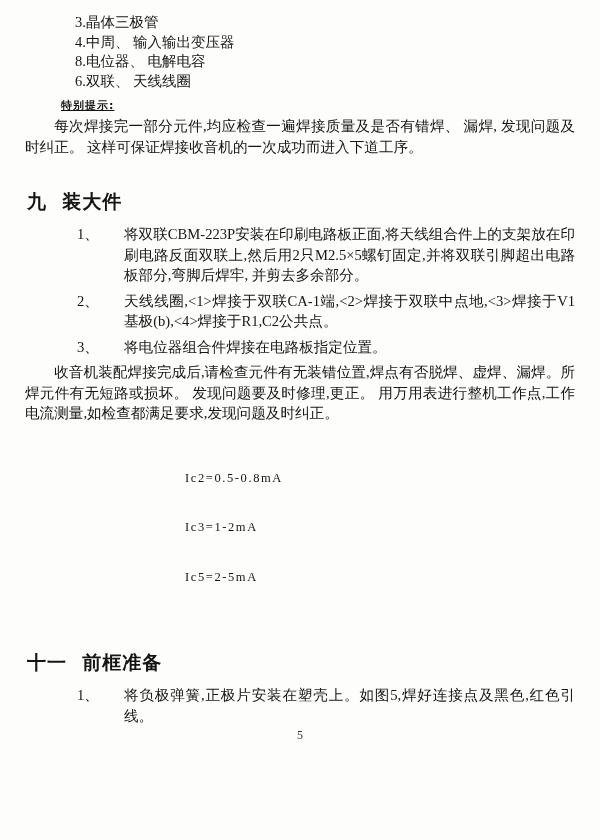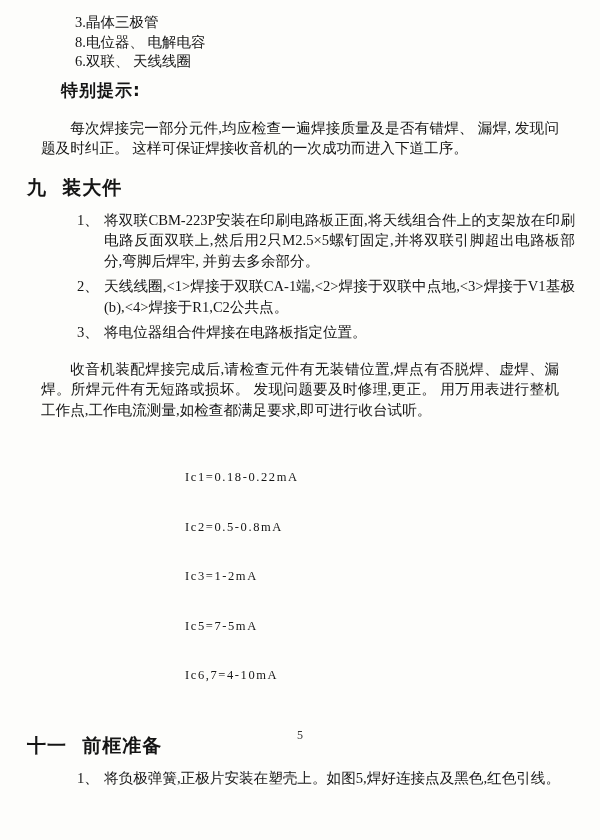--- a/index.html
+++ b/index.html
@@ -12,53 +12,54 @@
     position:relative; box-sizing:border-box;
     width:600px; height:756px;
     padding:13px 25px 0 25px;
   }
   
   .component-list { margin-left:50px; font-size:14.5px; line-height:19.5px; }
   .component-list .row { white-space:pre-wrap; }
   
   .note-title {
     font-family:"DejaVu Sans","Liberation Sans",sans-serif; font-weight:bold;
-    font-size:17px; margin:7px 0 3px 36px; letter-spacing:1px;
+    font-size:11px; margin:7px 0 3px 36px; letter-spacing:1px;text-decoration:underline;
   }
   .para {
     font-size:14.6px; line-height:20.5px; text-align:justify;
-    text-indent:2em; margin:16px;
+    text-indent:2em; margin:0;
   }
   
   .sec-title {
     font-family:"DejaVu Sans","Liberation Sans",sans-serif; font-weight:bold;
-    font-size:19px; margin:16px 0 9px 2px; white-space:pre-wrap; letter-spacing:1px;
+    font-size:19px; margin:32px 0 9px 2px; white-space:pre-wrap; letter-spacing:1px;
   }
   
   .item { display:flex; margin:0 0 5px 52px; font-size:14.6px; line-height:20.5px; }
   .item .num { flex:0 0 27px; }
-  .item .txt { flex:1; text-align:justify; }
+  .item .txt { flex:1; text-align:justify;margin-left:20px; }
   
   .ic-block {
     margin:13px 0 12px 160px; font-size:12.5px; line-height:16.5px;
     letter-spacing:1.6px; white-space:pre-wrap;
   }
   
   .page-number {
     position:absolute; bottom:13px; left:0; width:100%;
     text-align:center; font-size:12px; color:#333;
   }
 </style>
 </head>
 <body>
 
 <div class="page">
 
   <div class="component-list">
     <div class="row">3.晶体三极管</div>
+    <div class="row">4.中周、 输入输出变压器</div>
     <div class="row">8.电位器、 电解电容</div>
     <div class="row">6.双联、 天线线圈</div>
   </div>
 
   <div class="note-title">特别提示:</div>
   <p class="para">每次焊接完一部分元件,均应检查一遍焊接质量及是否有错焊、 漏焊, 发现问题及时纠正。 这样可保证焊接收音机的一次成功而进入下道工序。</p>
 
   <div class="sec-title">九  装大件</div>
   <div class="item">
     <span class="num">1、</span>
@@ -66,27 +67,25 @@
   </div>
   <div class="item">
     <span class="num">2、</span>
     <span class="txt">天线线圈,&lt;1&gt;焊接于双联CA-1端,&lt;2&gt;焊接于双联中点地,&lt;3&gt;焊接于V1基极(b),&lt;4&gt;焊接于R1,C2公共点。</span>
   </div>
   <div class="item">
     <span class="num">3、</span>
     <span class="txt">将电位器组合件焊接在电路板指定位置。</span>
   </div>
 
-  <p class="para">收音机装配焊接完成后,请检查元件有无装错位置,焊点有否脱焊、虚焊、漏焊。所焊元件有无短路或损坏。 发现问题要及时修理,更正。 用万用表进行整机工作点,工作电流测量,如检查都满足要求,即可进行收台试听。</p>
+  <p class="para">收音机装配焊接完成后,请检查元件有无装错位置,焊点有否脱焊、虚焊、漏焊。所焊元件有无短路或损坏。 发现问题要及时修理,更正。 用万用表进行整机工作点,工作电流测量,如检查都满足要求,发现问题及时纠正。</p>
   <div class="ic-block">
-    <div>Ic1=0.18-0.22mA</div>
     <div>Ic2=0.5-0.8mA</div>
     <div>Ic3=1-2mA</div>
-    <div>Ic5=7-5mA</div>
-    <div>Ic6,7=4-10mA</div>
+    <div>Ic5=2-5mA</div>
   </div>
 
   <div class="sec-title">十一  前框准备</div>
   <div class="item">
     <span class="num">1、</span>
     <span class="txt">将负极弹簧,正极片安装在塑壳上。如图5,焊好连接点及黑色,红色引线。</span>
   </div>
 
   <div class="page-number">5</div>
 </div>

